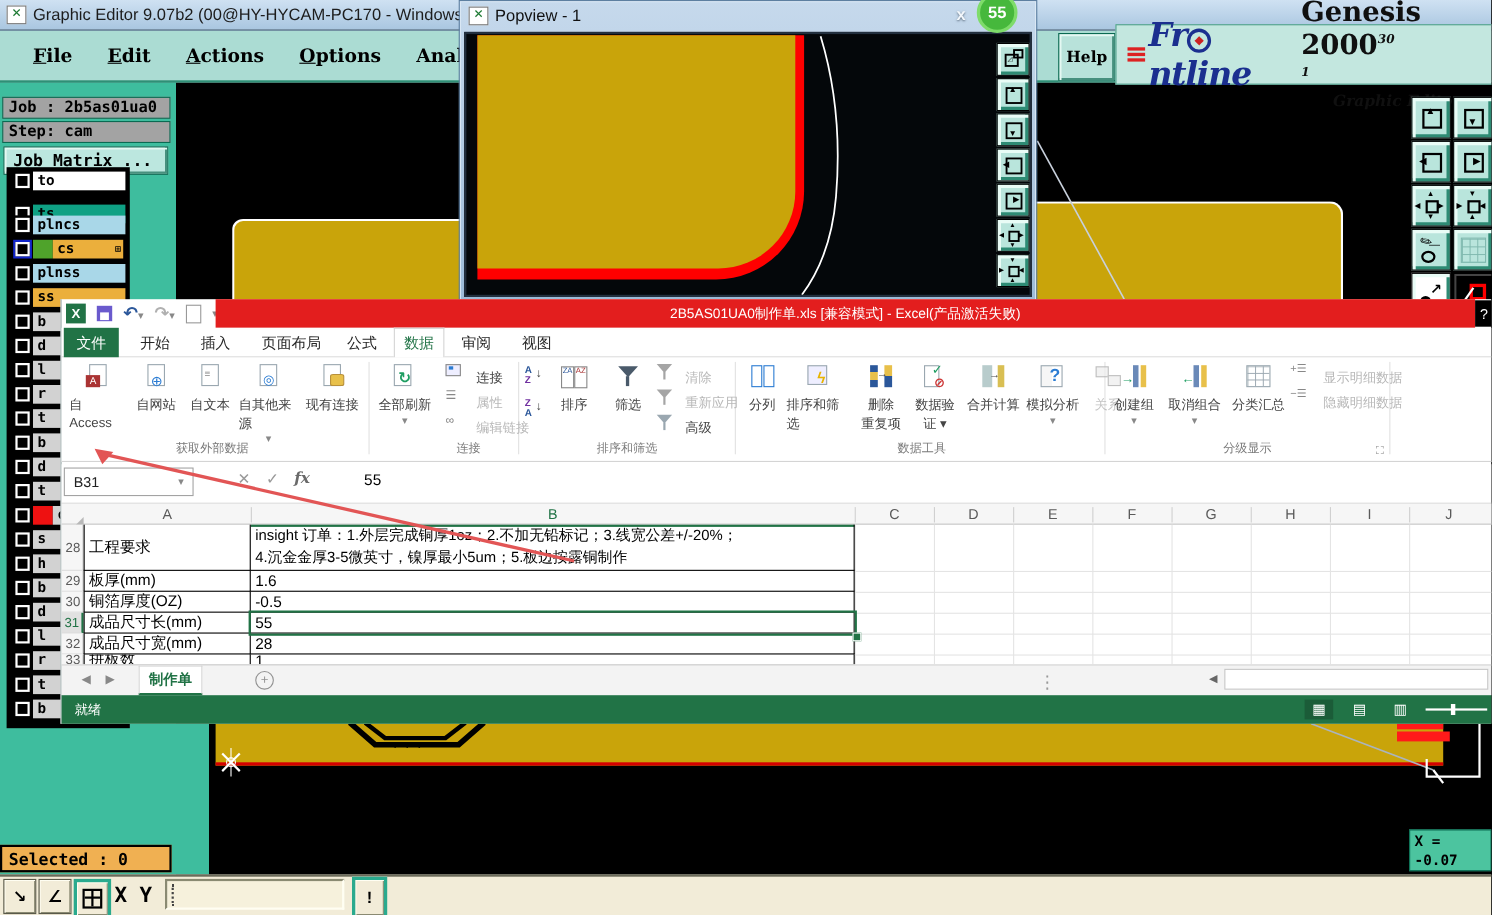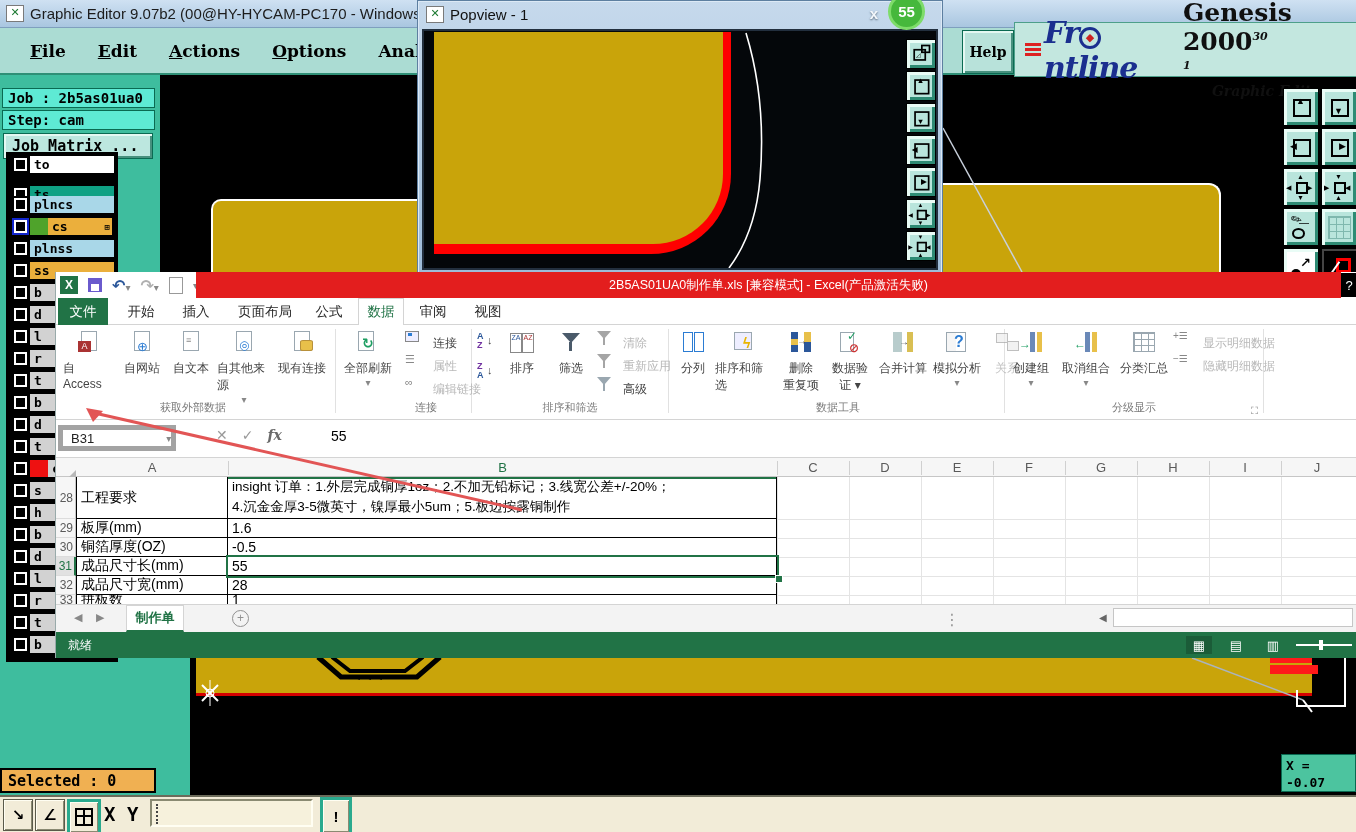--- a/index.html
+++ b/index.html
@@ -28,21 +28,21 @@
   .brand .oo{color:#1b2f8f;border:3px solid #1b2f8f;border-radius:50%;width:16px;height:16px;display:inline-block;
     line-height:16px;text-align:center;font-size:11px;color:#c22;vertical-align:2px;}
   .speed{display:inline-block;margin-right:3px;}
   .speed i{display:block;width:16px;height:3px;background:#d22;margin:2px 0;}
   .gen-title{font-family:"DejaVu Serif",serif;font-weight:bold;font-size:25px;color:#101010;line-height:24px;}
   .gen-sub{font-family:"DejaVu Serif",serif;font-style:italic;font-weight:bold;font-size:14px;color:#101010;text-align:center;}
   .gen-sup{font-size:11px;vertical-align:10px;font-style:italic;}
   
   .teal{background:#3ebd9e;}
   .sideline{font-family:"DejaVu Sans Mono",monospace;font-weight:bold;font-size:14px;color:#000;
-    background:#5eead4;border:1px solid #0a6a52;display:flex;align-items:center;padding-left:5px;box-sizing:border-box;}
+    background:#a3a3a3;border:1px solid #0a6a52;display:flex;align-items:center;padding-left:5px;box-sizing:border-box;}
   .matrixbtn{background:#bce7df;border:1px solid #0a6a52;box-shadow:inset 2px 2px 0 #e4f8f2,inset -2px -2px 0 #47907e;
     font-family:"DejaVu Sans Mono",monospace;font-weight:bold;font-size:15px;color:#000;
     display:flex;align-items:center;padding-left:8px;box-sizing:border-box;}
   .layerrow{position:absolute;height:17px;display:flex;}
   .chkcell{width:20px;height:17px;background:#000;display:flex;align-items:center;justify-content:center;}
   .chk{width:9px;height:9px;border:2px solid #fff;background:#000;box-shadow:0 0 0 2px #000;}
   .chk.sel{border-color:#fff;box-shadow:0 0 0 2px #1226cc;}
   .colorblk{width:18px;height:17px;}
   .lbar{height:17px;font-family:"DejaVu Sans Mono",monospace;font-weight:bold;font-size:13px;color:#000;
     display:flex;align-items:center;padding-left:4px;box-sizing:border-box;}
@@ -86,21 +86,21 @@
   .ribbon{position:absolute;left:0;top:53px;width:1301px;height:95px;background:#fff;border-bottom:1px solid #d4d4d4;box-sizing:border-box;}
   .rsep{position:absolute;top:4px;width:1px;height:84px;background:#e1e1e1;}
   .rbig{position:absolute;top:3px;display:flex;flex-direction:column;align-items:center;font-size:12px;color:#444;}
   .rbig .ric{height:30px;display:flex;align-items:center;justify-content:center;margin-bottom:2px;}
   .rbig.dis{color:#b0b0b0;filter:grayscale(1);opacity:.75;}
   .rsmall{position:absolute;height:20px;display:flex;align-items:center;gap:4px;font-size:12px;color:#444;}
   .rsmall.dis{color:#b8b8b8;filter:grayscale(1);}
   .glabel{position:absolute;top:75px;font-size:11px;color:#7a7a7a;text-align:center;}
   .dna{font-size:10px;color:#888;}
   .fbar{position:absolute;left:0;top:150px;width:1301px;height:36px;background:#fff;border-bottom:1px solid #d4d4d4;box-sizing:border-box;}
-  .namebox{position:absolute;left:2px;top:3px;width:118px;height:26px;border:5px solid #a3a3a3;
+  .namebox{position:absolute;left:2px;top:3px;width:118px;height:26px;border:1px solid #a3a3a3;
     font-size:13px;color:#222;display:flex;align-items:center;padding-left:8px;box-sizing:border-box;}
   .fxbtns{position:absolute;left:160px;top:5px;color:#9a9a9a;font-size:14px;display:flex;gap:14px;}
   .grid{position:absolute;left:0;top:186px;width:1301px;height:146px;background:#fff;overflow:hidden;}
   .colhdr{position:absolute;left:0;top:0;width:1301px;height:19px;background:#f6f6f6;border-bottom:1px solid #c6c6c6;box-sizing:border-box;}
   .colletter{position:absolute;top:2px;font-size:13px;color:#5a5a5a;text-align:center;}
   .colletter.selcol{color:#217346;border-bottom:2px solid #217346;}
   .rowhdr{position:absolute;left:0;width:20px;background:#f6f6f6;border-right:1px solid #c6c6c6;
     font-size:12px;color:#5a5a5a;display:flex;align-items:center;justify-content:flex-end;padding-right:2px;box-sizing:border-box;border-bottom:1px solid #dcdcdc;}
   .rowhdr.selrow{background:#e1e1e1;color:#217346;border-right:2px solid #217346;}
   .cellA,.cellB{position:absolute;border-right:1px solid #000;border-bottom:1px solid #000;box-sizing:border-box;

